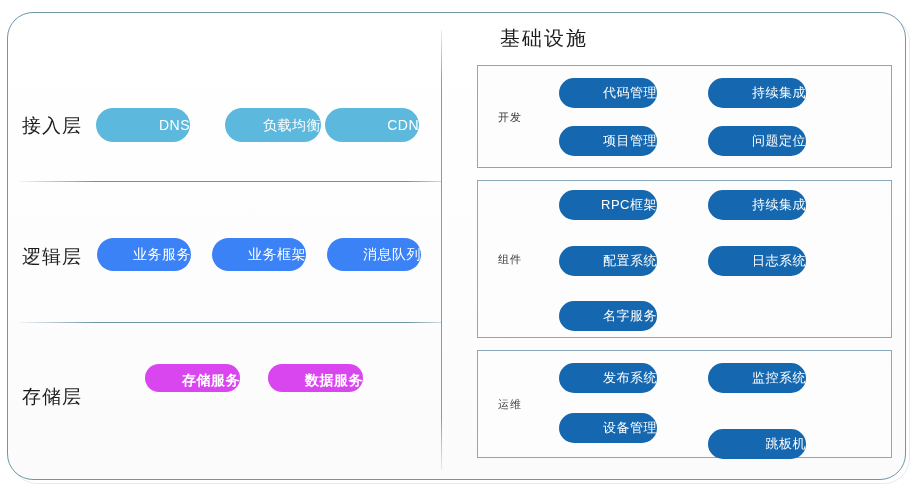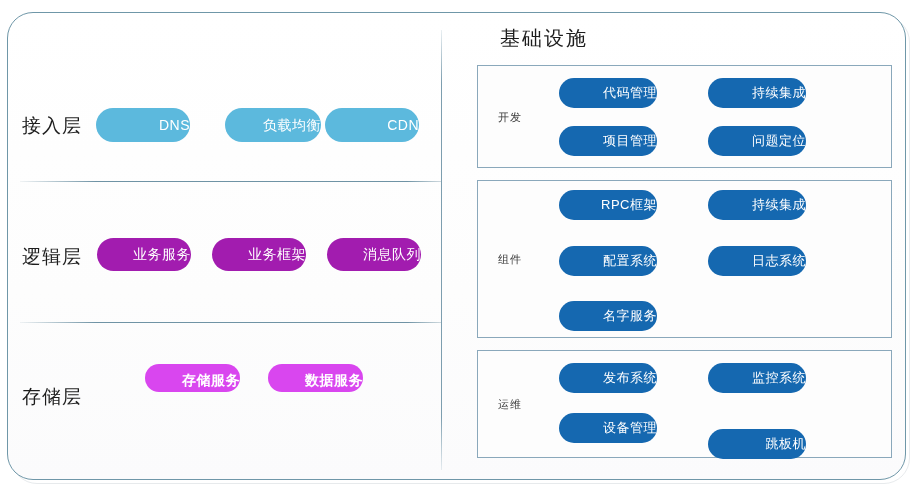--- a/index.html
+++ b/index.html
@@ -100,21 +100,21 @@
     background: #5cb9dd;
     width: 94px;
     top: 53px;
   }
   .pill.access.p1 { left: 96px; }
   .pill.access.p2 { left: 225px; width: 96px; }
   .pill.access.p3 { left: 325px; }
 
   
   .pill.logic {
-    background: #a21caf;
+    background: #3b82f6;
     width: 94px;
     top: 52px;
     height: 33px;
     line-height: 33px;
     border-radius: 17px;
   }
   .pill.logic.p1 { left: 97px; }
   .pill.logic.p2 { left: 212px; }
   .pill.logic.p3 { left: 327px; }
 

